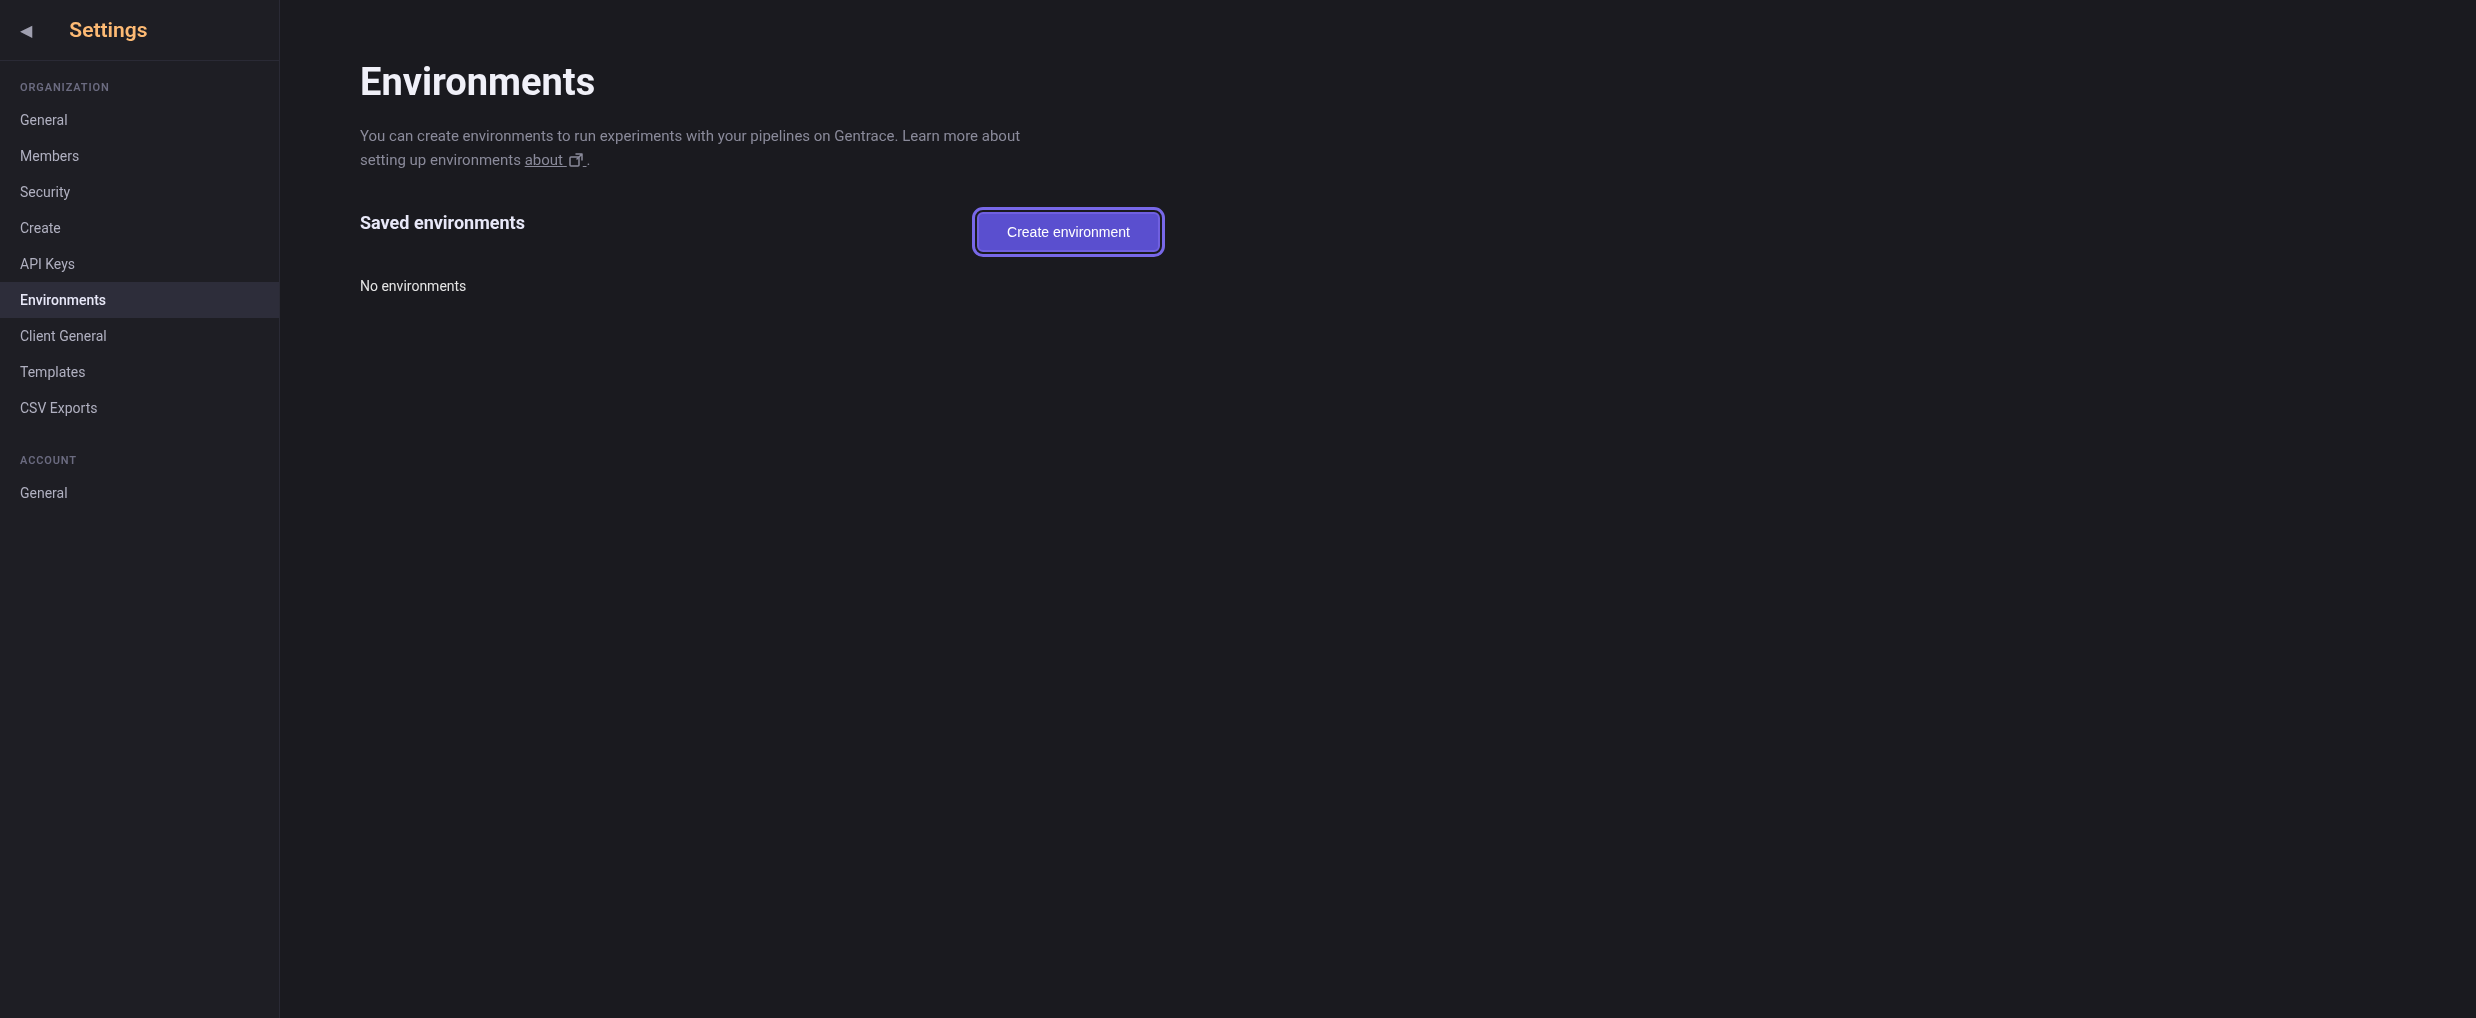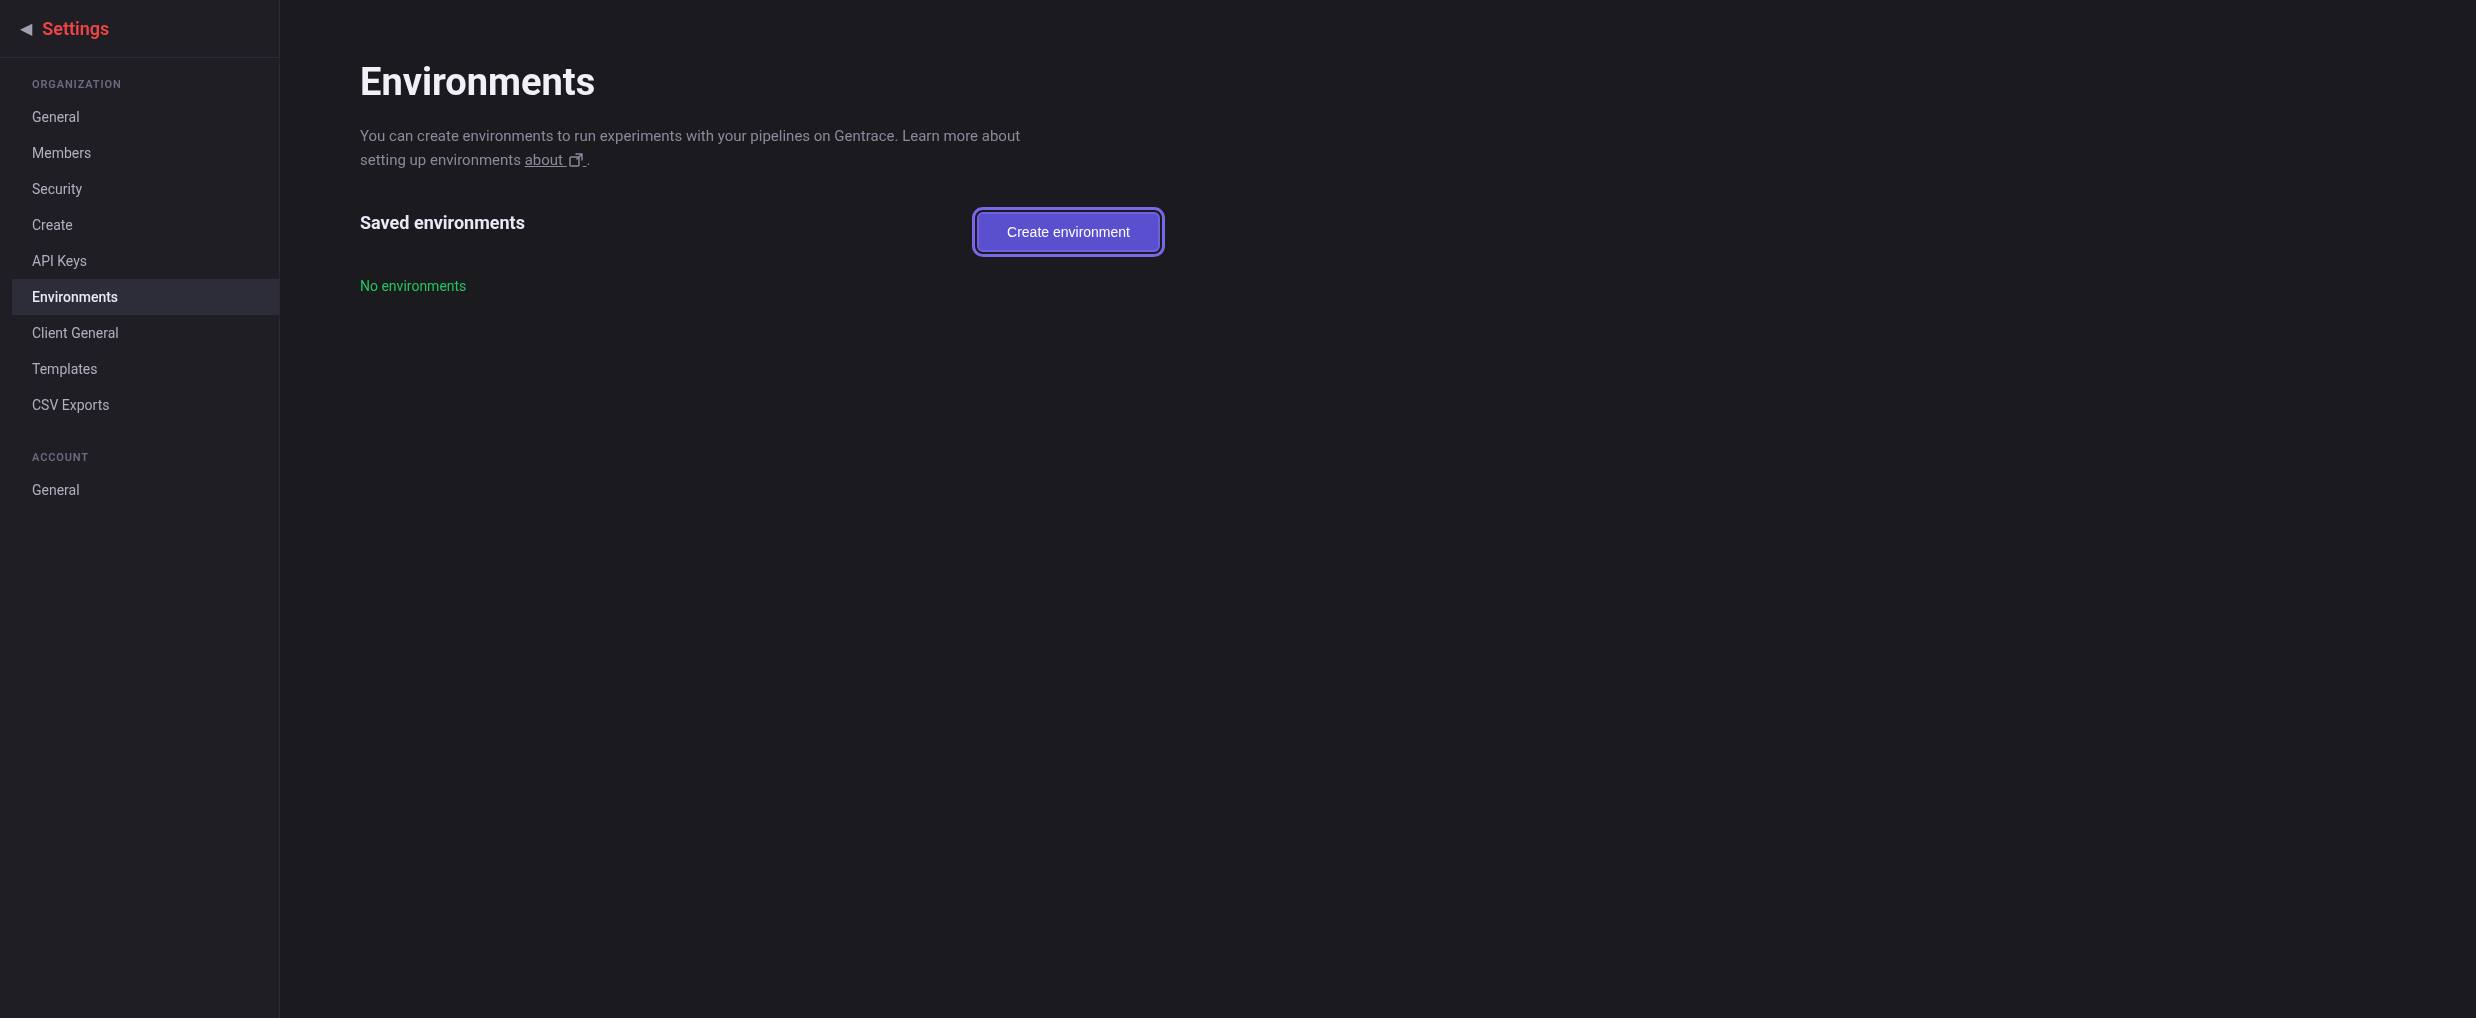--- a/index.html
+++ b/index.html
@@ -36,27 +36,28 @@
       border-bottom: 1px solid #2a2a35;
     }
 
     .back-arrow {
       color: #a0a0b0;
       font-size: 16px;
       cursor: pointer;
     }
 
     .sidebar-title {
-      font-size: 18px;
+      font-size: 21px;
       font-weight: 600;
-      color: #ef4444;
+      color: #fdba74;
+      margin-left: 27px;
     }
 
     .sidebar-section {
-      padding: 20px 0 8px 12px;
+      padding: 20px 0 8px 0;
     }
 
     .sidebar-section-label {
       font-size: 11px;
       font-weight: 600;
       color: #6b6b80;
       text-transform: uppercase;
       letter-spacing: 0.08em;
       padding: 0 20px 8px 20px;
     }
@@ -129,21 +130,21 @@
       font-size: 14px;
       font-weight: 500;
       cursor: pointer;
       outline: 3px solid #7868e8;
       outline-offset: 2px;
       transition: background 0.15s;
     }
 
     .no-environments {
       font-size: 14px;
-      color: #22c55e;
+      color: #e5e5e5;
       margin-top: 26px;
     }
 
     .external-link-icon {
       display: inline-block;
       width: 14px;
       height: 14px;
       margin-left: 2px;
       vertical-align: middle;
       position: relative;

